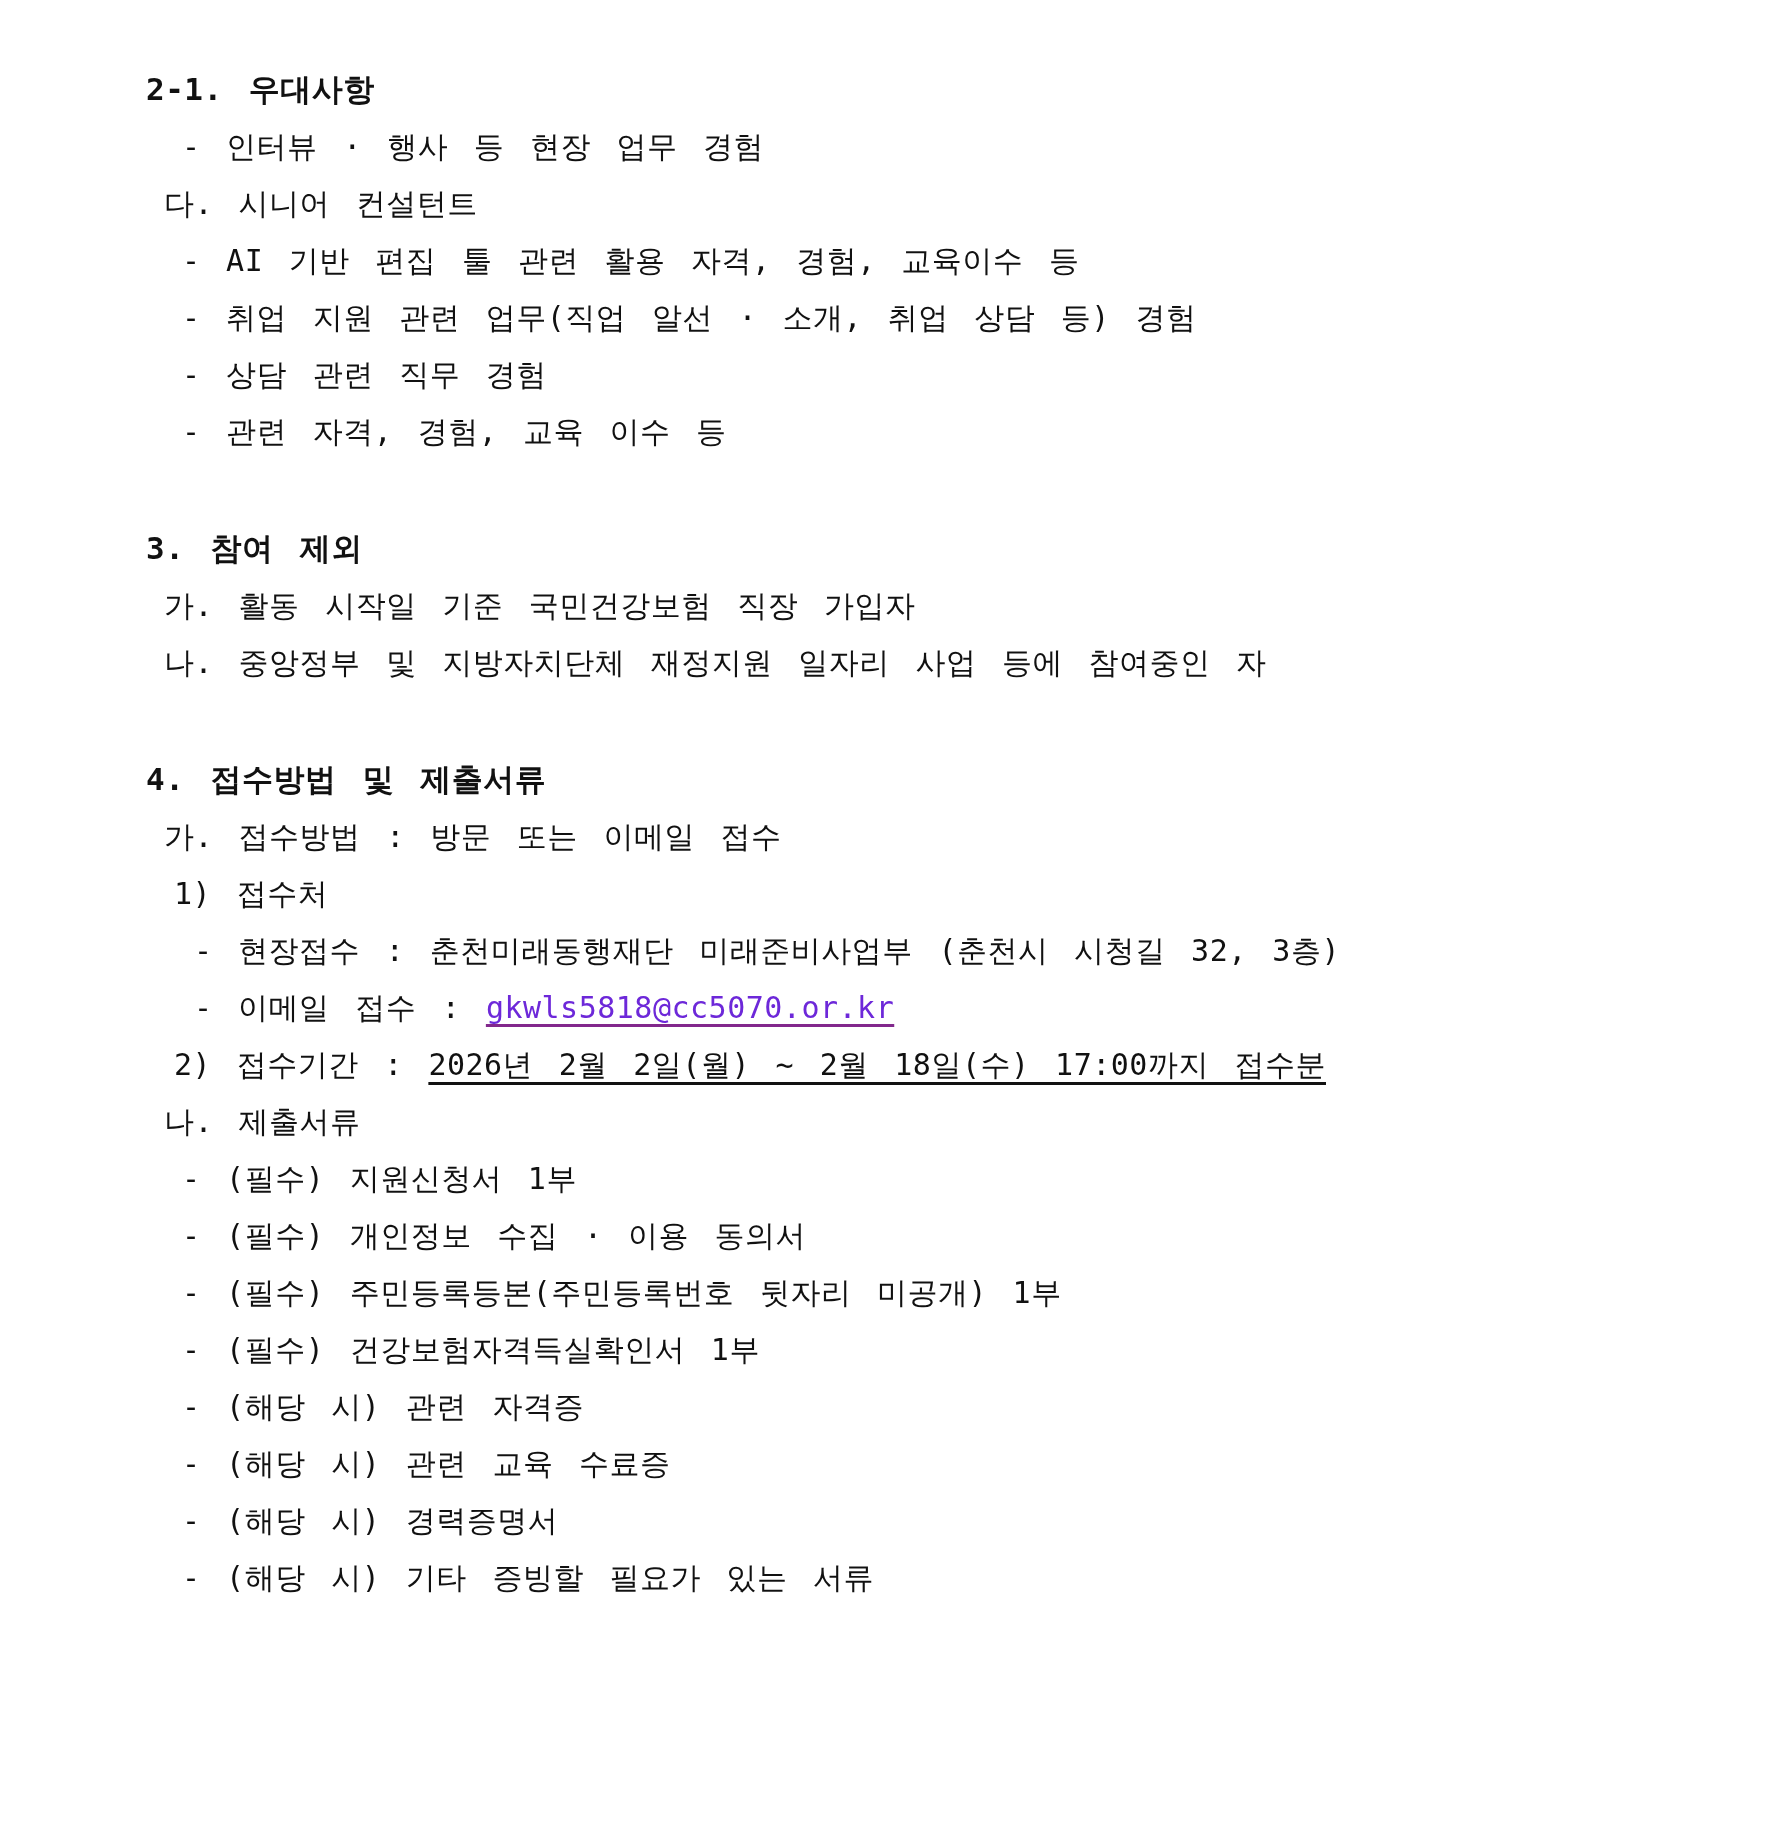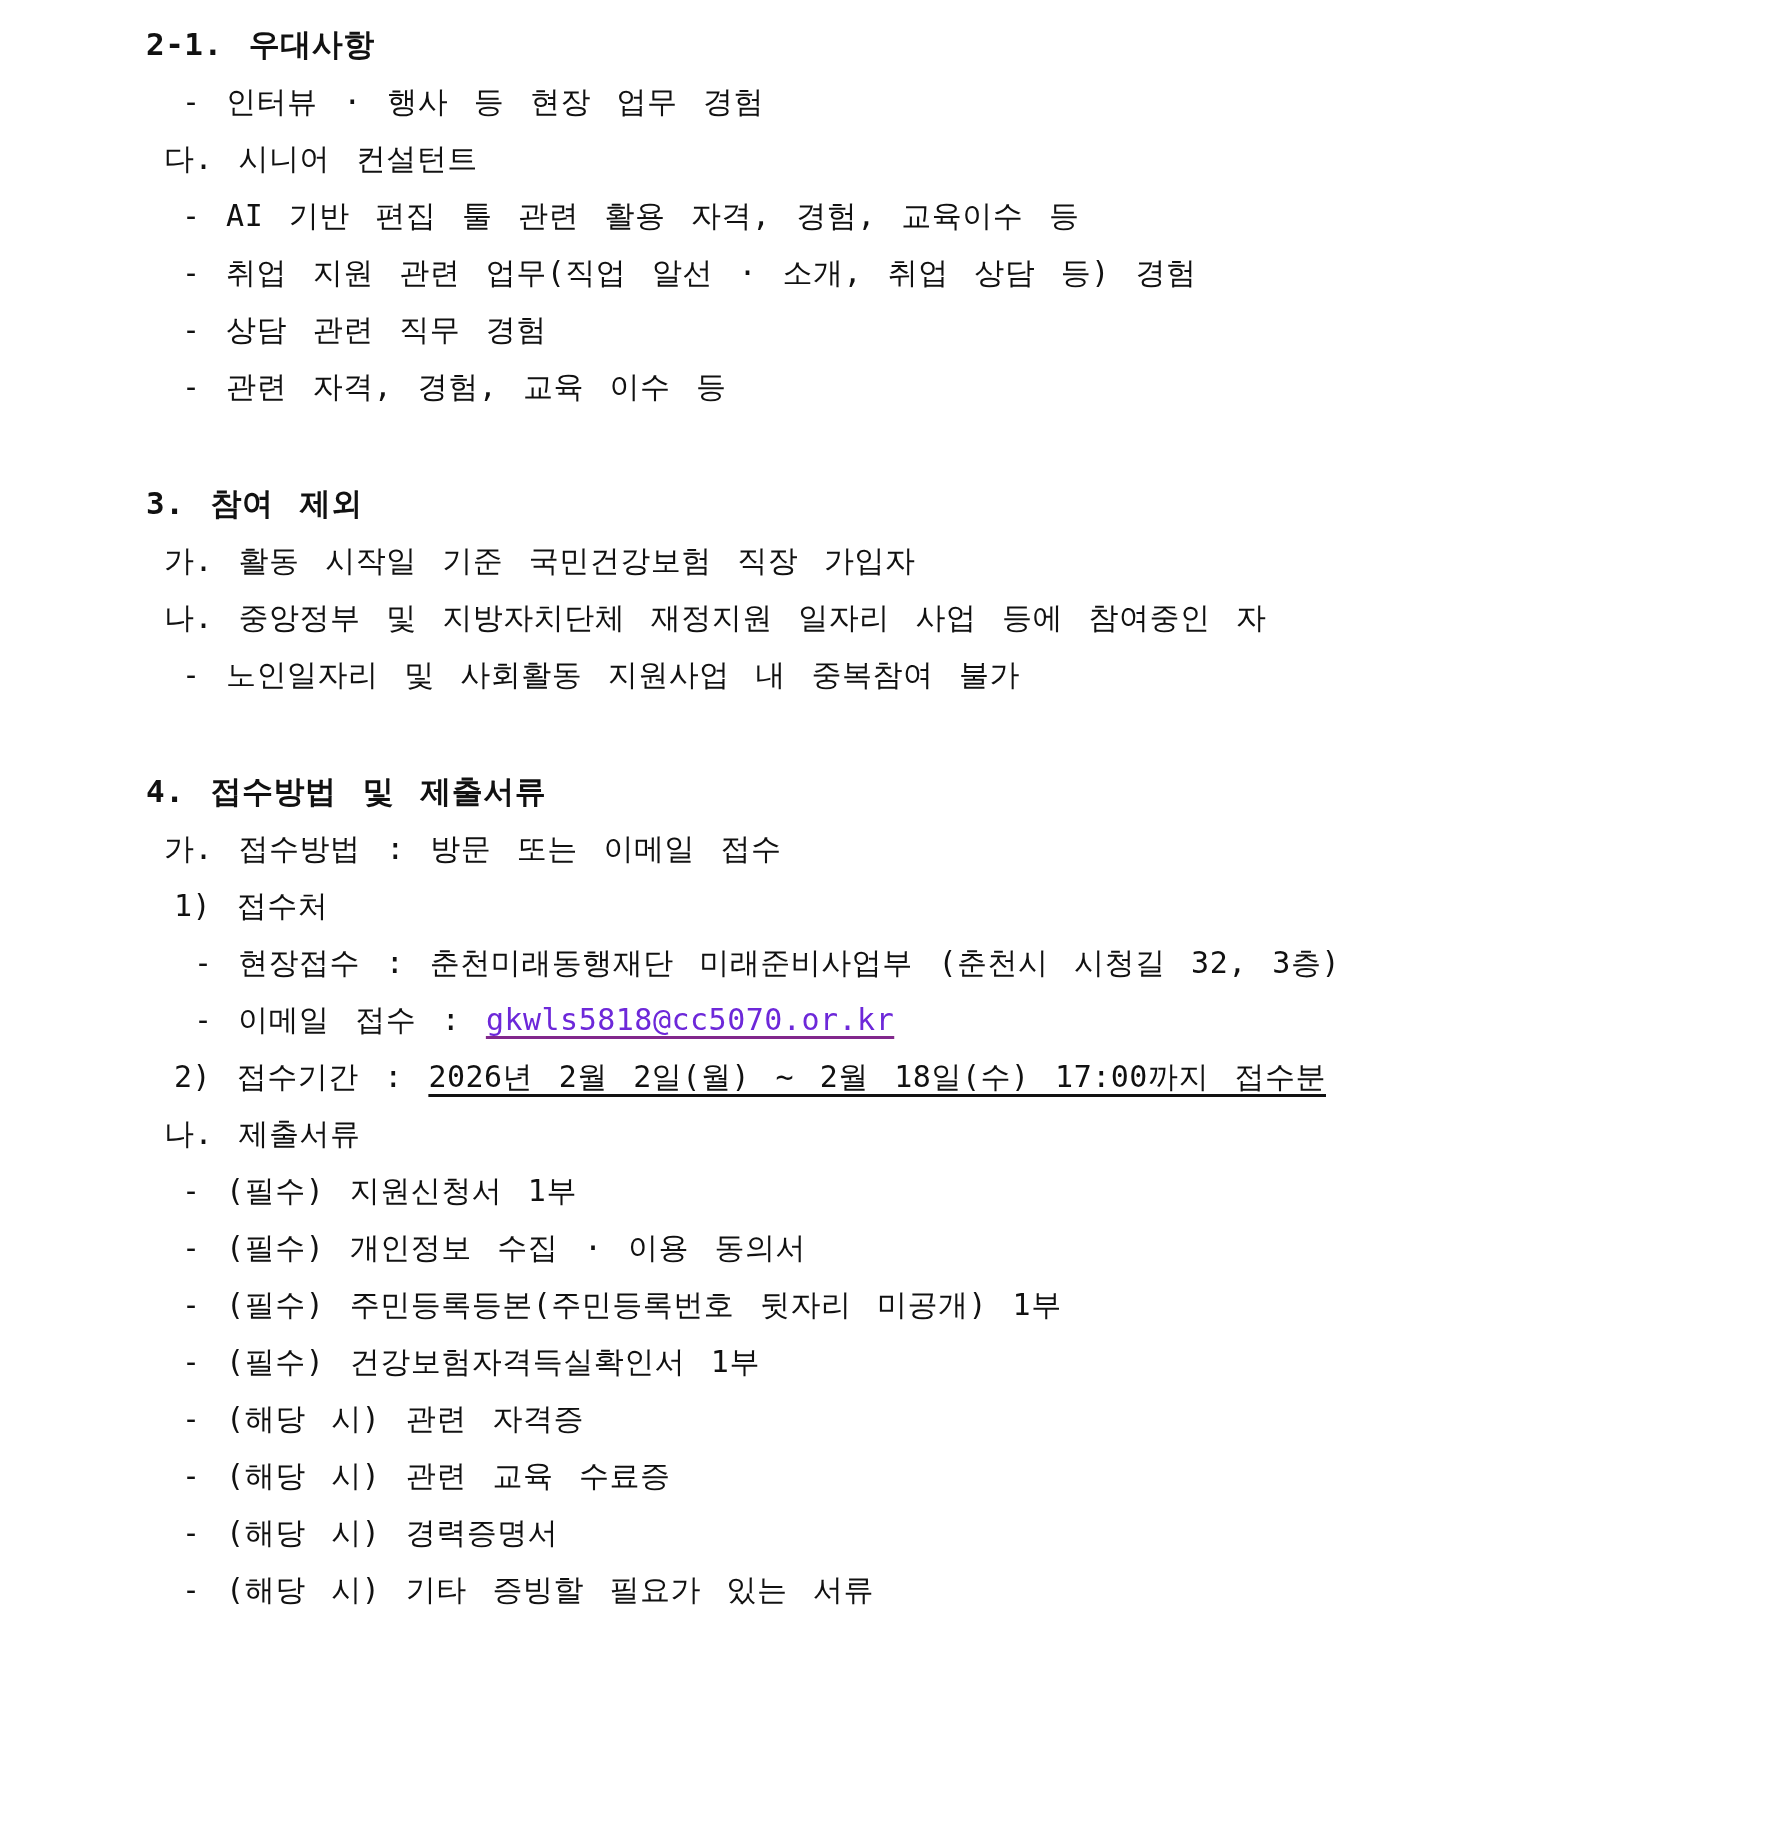--- a/index.html
+++ b/index.html
@@ -11,21 +11,21 @@
     width: 1785px;
     height: 1826px;
     overflow: hidden;
     font-family: "DejaVu Sans Mono", "Liberation Mono", "DejaVu Sans", sans-serif;
     color: #111111;
   }
   .page {
     box-sizing: border-box;
     width: 1503px;
     height: 1826px;
-    padding: 16px 40px 0 146px;
+    padding: 61px 40px 0 146px;
   }
   .line {
     height: 57px;
     line-height: 57px;
     font-size: 30px;
     letter-spacing: 0.5px;
     word-spacing: 7px;
     white-space: nowrap;
   }
   .heading {
@@ -61,21 +61,20 @@
     <div class="line lv2">- AI 기반 편집 툴 관련 활용 자격, 경험, 교육이수 등</div>
     <div class="line lv2">- 취업 지원 관련 업무(직업 알선 · 소개, 취업 상담 등) 경험</div>
     <div class="line lv2">- 상담 관련 직무 경험</div>
     <div class="line lv2">- 관련 자격, 경험, 교육 이수 등</div>
   </div>
 
   <div class="section">
     <div class="line heading">3. 참여 제외</div>
     <div class="line lv1">가. 활동 시작일 기준 국민건강보험 직장 가입자</div>
     <div class="line lv1">나. 중앙정부 및 지방자치단체 재정지원 일자리 사업 등에 참여중인 자</div>
-    <div class="line lv2">- 노인일자리 및 사회활동 지원사업 내 중복참여 불가</div>
   </div>
 
   <div class="section">
     <div class="line heading">4. 접수방법 및 제출서류</div>
     <div class="line lv1">가. 접수방법 : 방문 또는 이메일 접수</div>
     <div class="line lvnum">1) 접수처</div>
     <div class="line lv3">- 현장접수 : 춘천미래동행재단 미래준비사업부 (춘천시 시청길 32, 3층)</div>
 
     <div class="line lv3">
       <span>- 이메일 접수 : </span><a class="email-link" href="#" style="color: #6d28d9; text-decoration-color: rgb(130, 40, 140);">gkwls5818@cc5070.or.kr</a>

